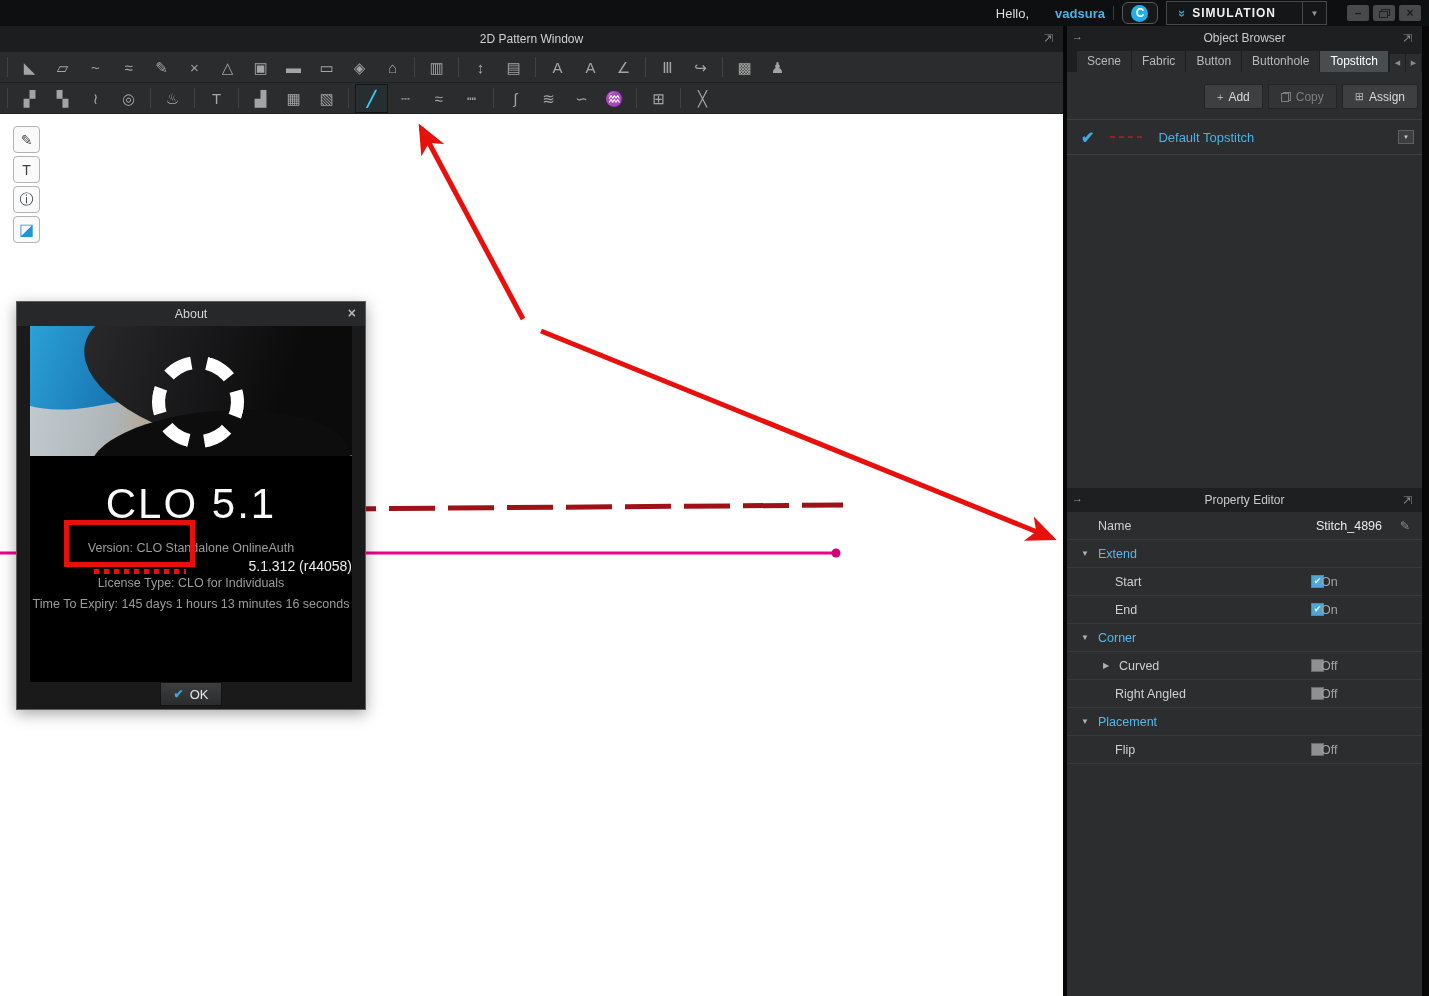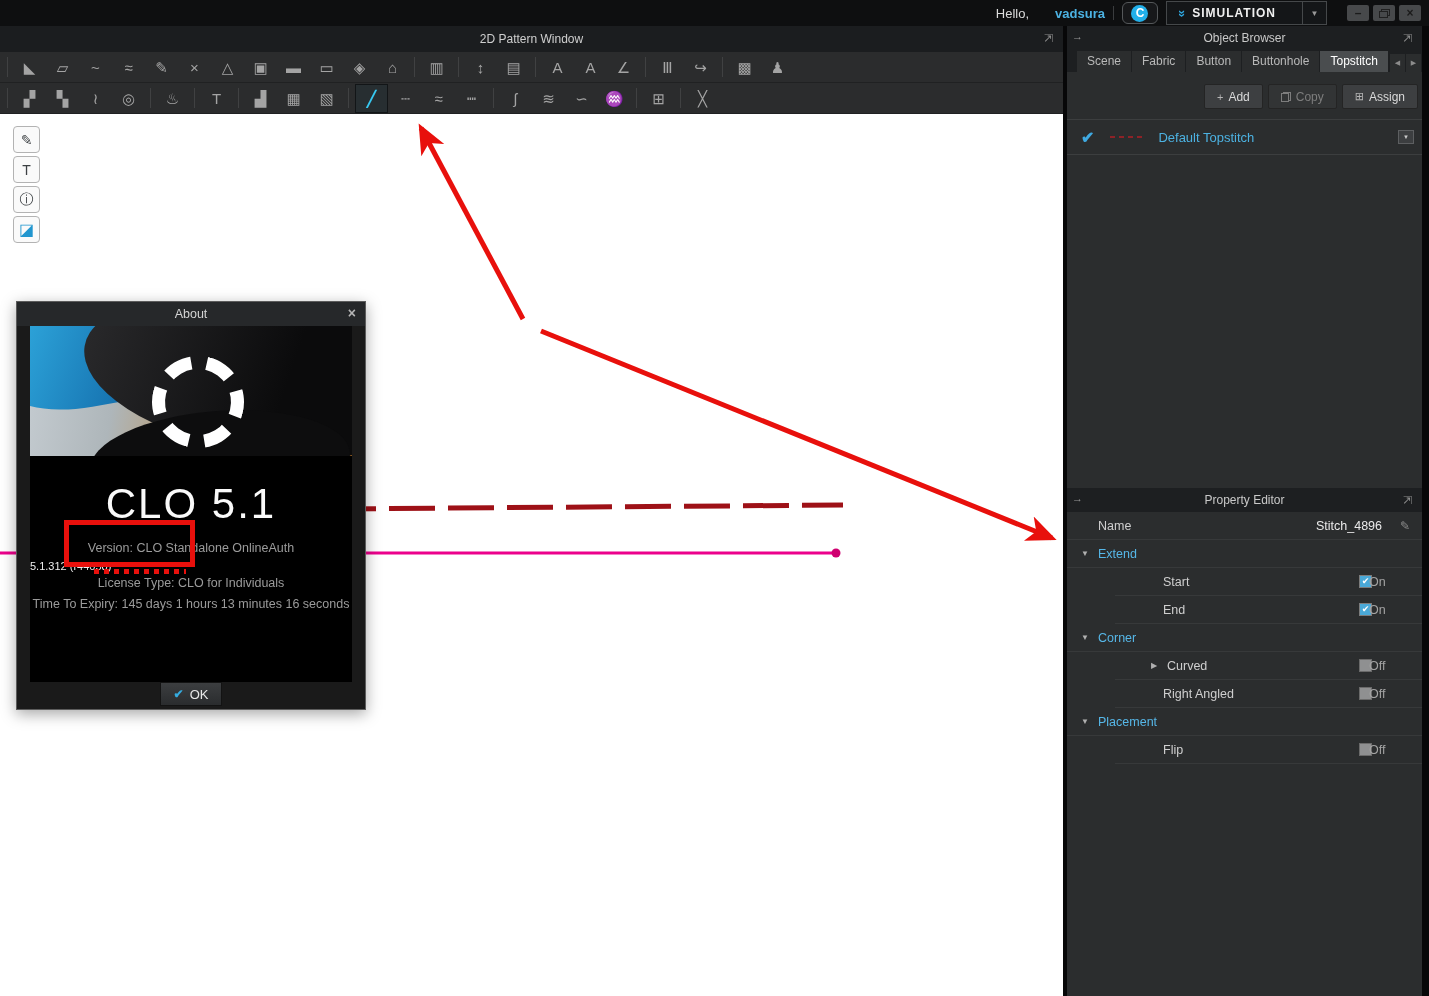--- a/index.html
+++ b/index.html
@@ -66,21 +66,21 @@
               transform:rotate(-10deg); }
   .fab-dark { position:absolute; right:-70px; top:-25px; width:340px; height:150px;
               background:linear-gradient(100deg,#2a2a2c,#0b0b0c 60%); border-radius:50% 40% 45% 55%;
               transform:rotate(9deg); }
   .fab-dark2 { position:absolute; left:60px; bottom:-55px; width:260px; height:100px;
                background:#0d0d0e; border-radius:50% 50% 0 0; transform:rotate(-4deg); }
   .logo-ring { position:absolute; left:122px; top:30px; width:92px; height:92px;
                border:13px dashed #fff; border-radius:50%; transform:rotate(14deg); }
   .clo-title { margin-top:24px; text-align:center; color:#fafafa; font-size:42px; letter-spacing:2px; font-weight:400; }
   .ver-grey  { color:#9b9b9b; font-size:12.5px; text-align:center; margin-top:12px; line-height:17px; }
-  .ver-white { color:#ededed; font-size:11px; text-align:left; line-height:18px; }
+  .ver-white { color:#ededed; font-size:14px; text-align:right; line-height:18px; }
   .expiry    { color:#9b9b9b; font-size:12.5px; text-align:center; margin-top:5px; }
   .ok-btn { position:absolute; left:50%; transform:translateX(-50%); bottom:3px; width:62px; height:24px;
             background:linear-gradient(#3c3e40,#2a2c2e); border:1px solid #131313; color:#e8e8e8;
             font-size:13px; display:flex; align-items:center; justify-content:center; gap:6px; }
   .ok-check { color:#35ace0; font-size:12px; font-weight:bold; }
 
   
   .right-panel { position:absolute; left:1063px; top:26px; width:366px; height:970px; background:#070708; z-index:6; }
   .panel-inner { position:absolute; left:4px; right:7px; top:0; bottom:0; background:#2b2d2e; }
   .panel-title { height:24px; background:#1d1f21; display:flex; align-items:center; justify-content:center;
@@ -108,21 +108,21 @@
   .item-check { color:#3fa9e1; font-size:16px; font-weight:bold; }
   .item-swatch { width:36px; height:2px; margin:0 12px 0 16px;
                  background:repeating-linear-gradient(90deg,#8e2227 0 5px,transparent 5px 9px); }
   .item-label { color:#4cb2e2; font-size:13px; }
   .item-save { margin-left:auto; width:16px; height:14px; border:1px solid #5d5f61; background:#3c3e40;
                color:#c9c9c9; font-size:6px; display:flex; align-items:center; justify-content:center; }
 
   .pe { position:absolute; left:0; right:0; top:462px; bottom:0; background:#2b2d2e; }
   .pe-row { position:relative; height:28px; display:flex; align-items:center;
             border-bottom:1px solid #37393a; padding-left:31px; font-size:12.5px; color:#cfcfcf; }
-  .pe-row.child { padding-left:48px;margin-left:48px; }
+  .pe-row.child { padding-left:48px; }
   .pe-section-label { color:#56b7e8; }
   .pe-tri { position:absolute; left:14px; color:#b0b0b0; font-size:8px; }
   .pe-exp { position:absolute; left:36px; color:#b0b0b0; font-size:8px; }
   .pe-name-val { position:absolute; right:40px; color:#eaeaea; }
   .pe-pencil { position:absolute; right:12px; color:#8f8f8f; font-size:12px; }
   .dd { position:absolute; left:236px; right:4px; height:21px; top:3px; display:flex; align-items:center;
         background:#404244; border:1px solid #5f6163; }
   .dd-swatch { width:20px; height:2px; margin:0 5px 0 7px;
                background:repeating-linear-gradient(90deg,#a02a2e 0 4px,transparent 4px 6px); }
   .dd-label { font-size:12px; color:#e2e2e2; white-space:nowrap; overflow:hidden; max-width:66px; }

